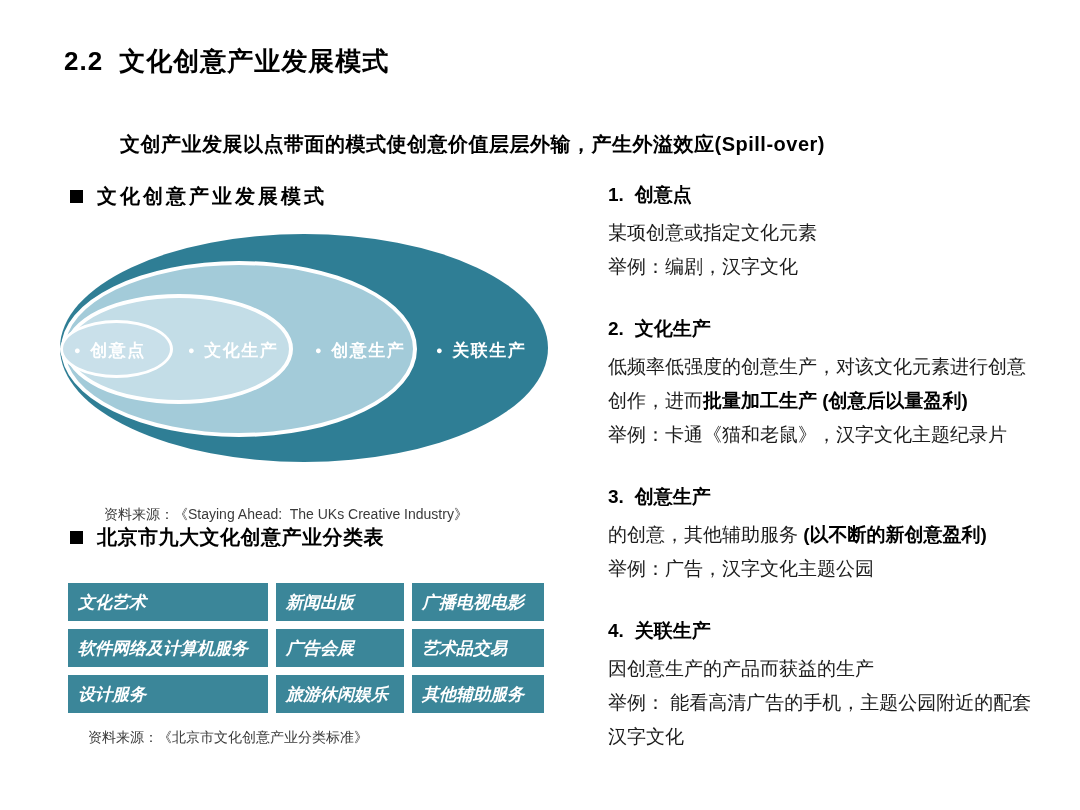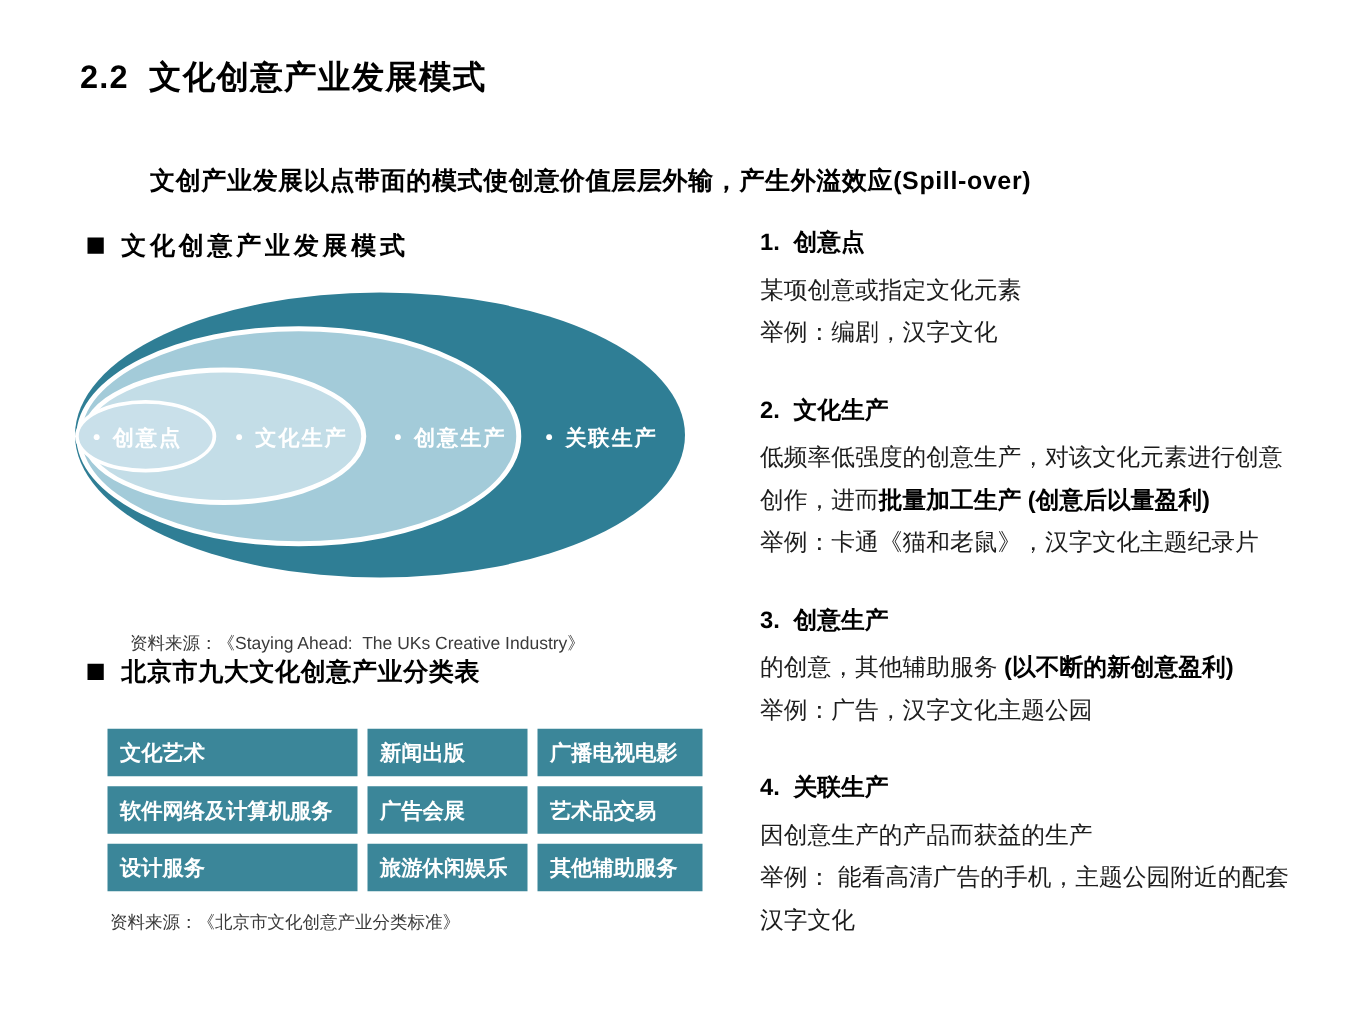--- a/index.html
+++ b/index.html
@@ -36,23 +36,23 @@
   .l2{left:128px;}
   .l3{left:255px;}
   .l4{left:376px;}
 
   
   .source{position:absolute;font-size:14px;color:#3a3a3a;white-space:pre;}
   .src1{left:104px;top:482px;margin-top:24px;}
   .src2{left:88px;top:729px;}
 
   
-  .ctable{position:absolute;left:86px;top:583px;display:grid;
+  .ctable{position:absolute;left:68px;top:583px;display:grid;
           grid-template-columns:200px 128px 132px;column-gap:8px;
-          grid-auto-rows:38px;row-gap:8px;}
+          grid-auto-rows:38px;row-gap:8px;font-style:italic;}
   .cell{background:#3B8699;color:#fff;font-weight:bold;font-size:17px;
         display:flex;align-items:center;padding-left:10px;white-space:nowrap;}
 
   
   .right-col{position:absolute;left:608px;top:178px;width:450px;}
   .r-section{margin-bottom:28px;}
   .r-head{display:flex;align-items:baseline;gap:11px;font-size:19px;font-weight:bold;
           color:#000;line-height:34px;margin-bottom:4px;}
   .r-line{font-size:19px;line-height:34px;color:#1c1c1c;white-space:pre;}
   .r-line .b{font-weight:bold;color:#000;}

